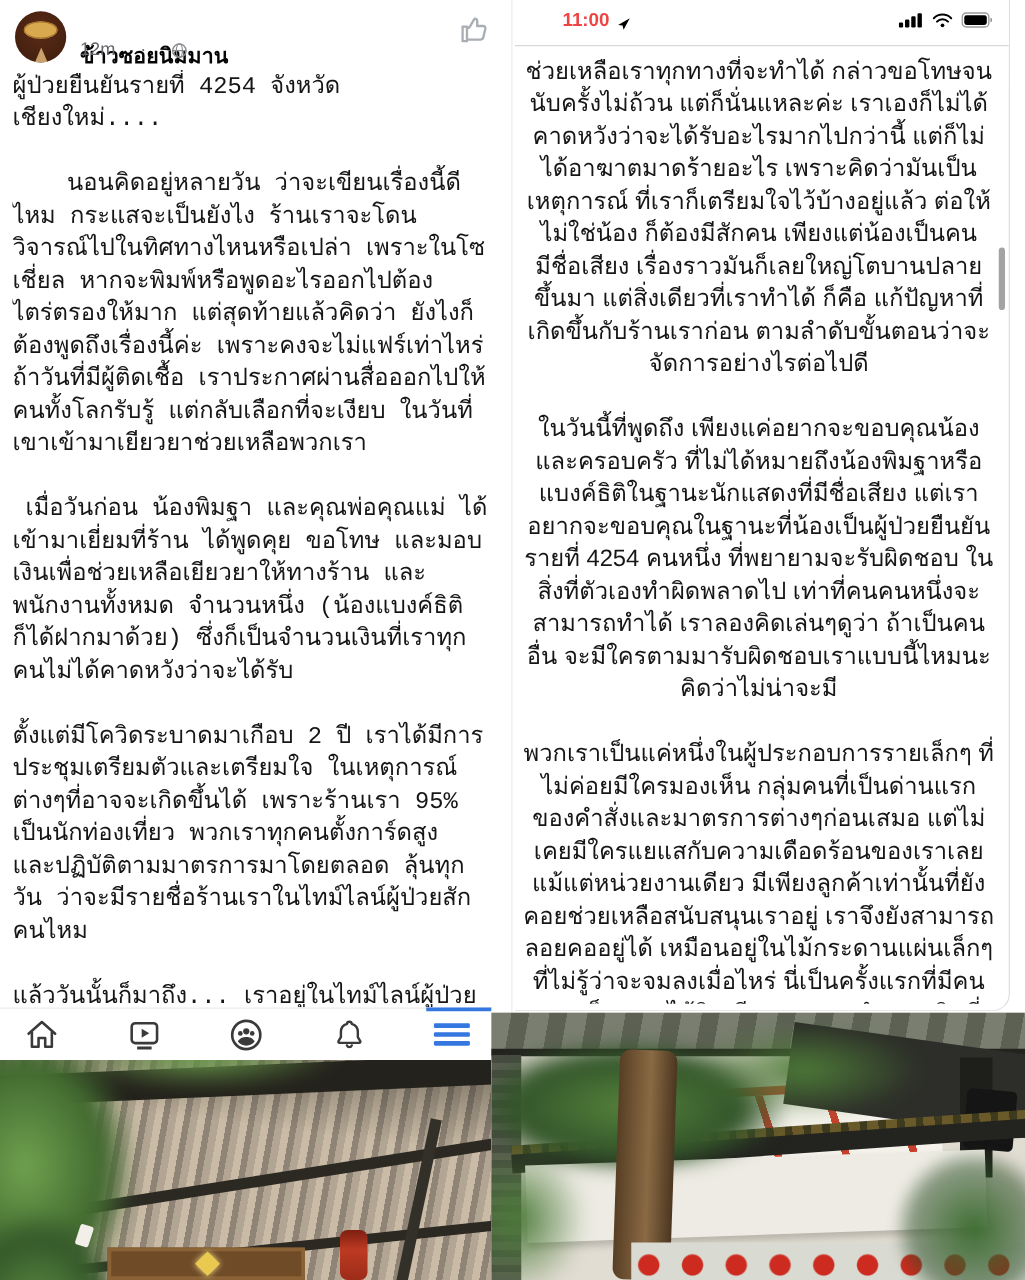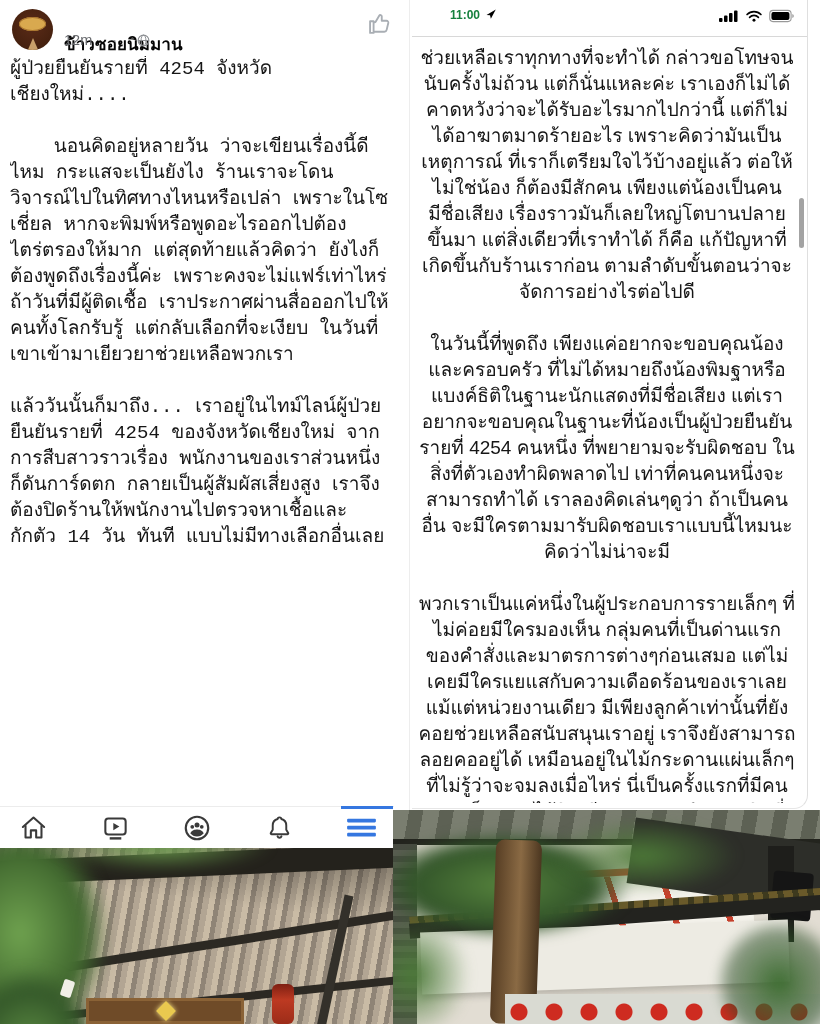--- a/index.html
+++ b/index.html
@@ -29,21 +29,21 @@
   .nav-bar{position:absolute;left:0;top:806px;width:394px;height:42px;background:#fff;
     border-top:1px solid #ececec;display:flex;align-items:center;justify-content:space-between;
     padding:0 16px;box-sizing:border-box;}
   .nav-item{width:34px;height:32px;display:flex;align-items:center;justify-content:center;}
   .nav-item svg{display:block;}
   .tab-indicator{position:absolute;left:341px;top:-1px;width:52px;height:3px;background:#3577e0;}
   
   .right-col{position:absolute;left:412px;top:0;width:395px;height:808px;background:#fff;
     border-right:1px solid #dfdfdf;border-bottom:1px solid #e6e6e6;border-radius:0 0 14px 0;overflow:hidden;}
   .status-bar{position:absolute;left:0;top:0;width:100%;height:36px;border-bottom:1px solid #d8d8d8;background:#fff;}
-  .status-time{position:absolute;left:38px;top:8px;font-size:12px;font-weight:700;color:#15803d;display:flex;gap:5px;align-items:flex-start;}
+  .status-time{position:absolute;left:38px;top:8px;font-size:15px;font-weight:700;color:#ef4444;display:flex;gap:5px;align-items:flex-end;}
   .status-icons{position:absolute;right:12px;top:9px;display:flex;gap:6px;align-items:center;}
   .post-text-right{position:absolute;left:5px;top:45px;width:380px;height:758px;overflow:hidden;text-align:center;}
   .scroll-thumb{position:absolute;right:3px;top:198px;width:5px;height:50px;background:#a3a3a3;border-radius:3px;}
   
   .photo{position:absolute;overflow:hidden;}
   .photo-left{left:0;top:848px;width:393px;height:176px;background:
     repeating-linear-gradient(100deg,#8f8476 0 5px,#b2a593 5px 11px,#c9bba5 11px 17px);}
   .pl-shade{position:absolute;inset:0;background:linear-gradient(187deg,rgba(20,18,14,.45),rgba(0,0,0,0) 34%);}
   .pl-roofedge{position:absolute;left:-12px;top:4px;width:430px;height:24px;background:#24221c;transform:rotate(-2.5deg);}
   .pl-beam1{position:absolute;left:-30px;top:92px;width:480px;height:9px;background:#2c2923;transform:rotate(-9deg);}
@@ -106,20 +106,22 @@
   </div>
   <div class="like-float">
     <svg viewBox="0 0 24 24" width="30" height="28">
       <path d="M3.5 10.5h3v10h-3zM6.5 19.5h9.2c1 0 1.8-.7 2-1.6l1.4-5.9c.2-1-.5-1.9-1.5-1.9h-4.1V6.3c0-1.2-1.6-1.6-2.2-.6l-2.9 5c-.2.4-.7.7-1.2.7H6.5z" fill="none" stroke="#a9aeb4" stroke-width="1.6" stroke-linejoin="round"></path>
     </svg>
   </div>
   <div class="post-text post-text-left">
     <p class="para">ผู้ป่วยยืนยันรายที่ 4254 จังหวัดเชียงใหม่....</p>
     <div>
         <p class="para indent">นอนคิดอยู่หลายวัน ว่าจะเขียนเรื่องนี้ดีไหม กระแสจะเป็นยังไง ร้านเราจะโดนวิจารณ์ไปในทิศทางไหนหรือเปล่า เพราะในโซเชี่ยล หากจะพิมพ์หรือพูดอะไรออกไปต้องไตร่ตรองให้มาก แต่สุดท้ายแล้วคิดว่า ยังไงก็ต้องพูดถึงเรื่องนี้ค่ะ เพราะคงจะไม่แฟร์เท่าไหร่ถ้าวันที่มีผู้ติดเชื้อ เราประกาศผ่านสื่อออกไปให้คนทั้งโลกรับรู้ แต่กลับเลือกที่จะเงียบ ในวันที่เขาเข้ามาเยียวยาช่วยเหลือพวกเรา</p>
+        <p class="para indent-sm">เมื่อวันก่อน น้องพิมฐา และคุณพ่อคุณแม่ ได้เข้ามาเยี่ยมที่ร้าน ได้พูดคุย ขอโทษ และมอบเงินเพื่อช่วยเหลือเยียวยาให้ทางร้าน และ พนักงานทั้งหมด จำนวนหนึ่ง (น้องแบงค์ธิติก็ได้ฝากมาด้วย) ซึ่งก็เป็นจำนวนเงินที่เราทุกคนไม่ได้คาดหวังว่าจะได้รับ</p>
+        <p class="para">ตั้งแต่มีโควิดระบาดมาเกือบ 2 ปี เราได้มีการประชุมเตรียมตัวและเตรียมใจ ในเหตุการณ์ต่างๆที่อาจจะเกิดขึ้นได้ เพราะร้านเรา 95% เป็นนักท่องเที่ยว พวกเราทุกคนตั้งการ์ดสูง และปฏิบัติตามมาตรการมาโดยตลอด ลุ้นทุกวัน ว่าจะมีรายชื่อร้านเราในไทม์ไลน์ผู้ป่วยสักคนไหม</p>
         <p class="para">แล้ววันนั้นก็มาถึง... เราอยู่ในไทม์ไลน์ผู้ป่วยยืนยันรายที่ 4254 ของจังหวัดเชียงใหม่ จากการสืบสาวราวเรื่อง พนักงานของเราส่วนหนึ่ง ก็ดันการ์ดตก กลายเป็นผู้สัมผัสเสี่ยงสูง เราจึงต้องปิดร้านให้พนักงานไปตรวจหาเชื้อและกักตัว 14 วัน ทันที แบบไม่มีทางเลือกอื่นเลย</p>
       </div>
   </div>
 </div>
 
 <div class="nav-bar">
   <div class="tab-indicator"></div>
   <div class="nav-item">
     <svg viewBox="0 0 24 24" width="29" height="29">
       <path d="M3.2 11.6 12 3.8l8.8 7.8" fill="none" stroke="#3a3a3a" stroke-width="1.7" stroke-linecap="round" stroke-linejoin="round"></path>

